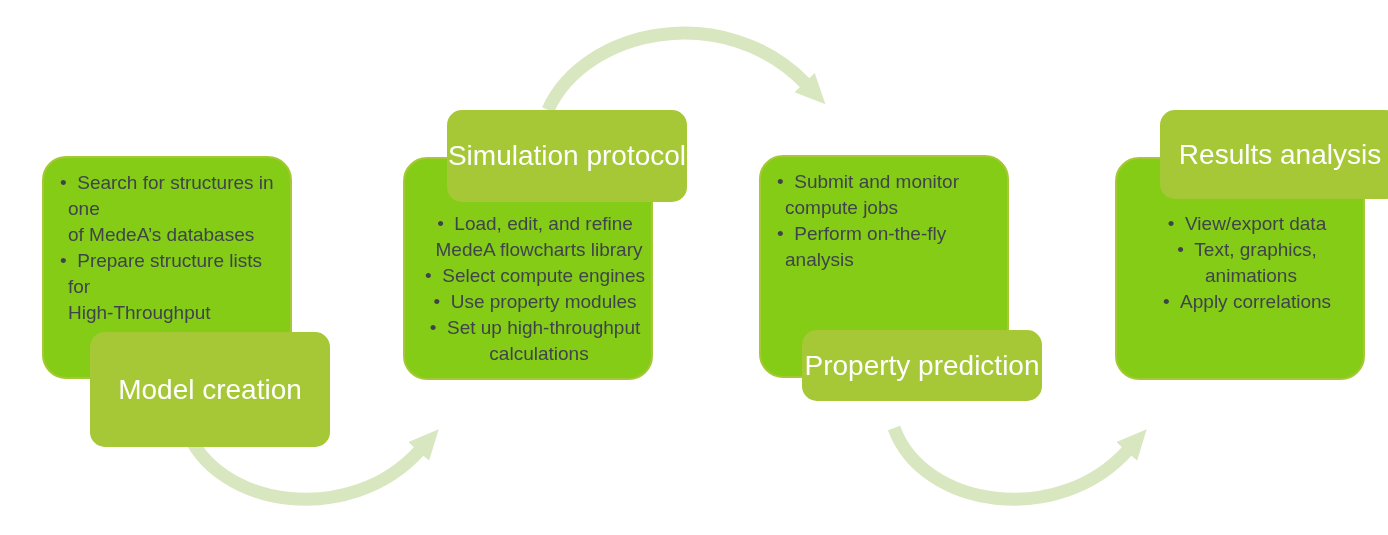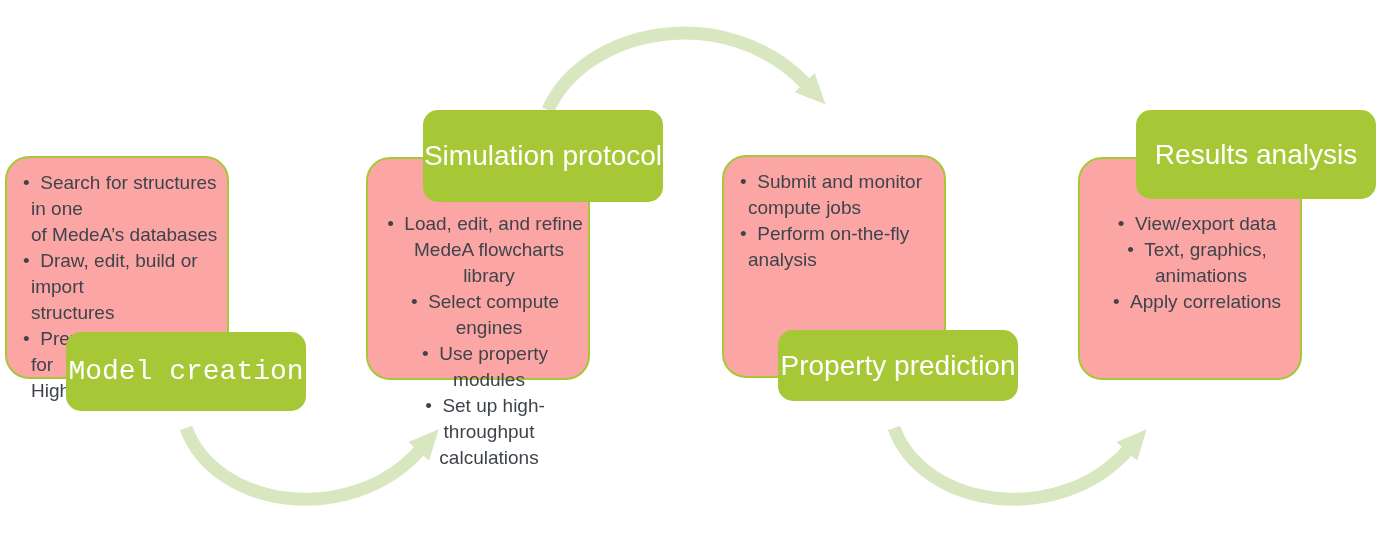--- a/index.html
+++ b/index.html
@@ -14,62 +14,64 @@
     height: 535px;
     background: #ffffff;
     font-family: "Liberation Sans", sans-serif;
     overflow: hidden;
   }
   .arrows { position: absolute; left: 0; top: 0; z-index: 1; }
   .stage { display: contents; }
 
   .outline {
     position: absolute;
-    width: 224px;
+    width: 250px;
     height: 223px;
     border: 2px solid var(--green);
     border-radius: 24px;
-    background: #fca5a5;
+    background: #84cc16;
     box-sizing: border-box;
     z-index: 2;
+    margin-left: 37px;
   }
   .label {
     position: absolute;
     width: 240px;
     background: var(--green);
     border-radius: 15px;
     color: #ffffff;
     display: flex;
     align-items: center;
     justify-content: center;
     text-align: center;
     font-size: 28px;
     line-height: 38px;
     z-index: 3;
+    margin-left: 24px;
   }
 
   .bullets {
     list-style: none;
     margin: 0;
     padding: 12px 2px 0 16px;
     color: var(--ink);
     font-size: 19px;
     line-height: 26px;
   }
   .bullets li {
     padding-left: 8px;
     text-indent: -8px;
     white-space: pre-line;
   }
   .bullets li::before { content: "\2022\00a0\00a0"; }
   .label-top .bullets { padding-top: 52px; text-align: center; }
 
   
   .s1 .outline { left: 5px;    top: 156px; }
-  .s1 .label   { left: 66px;   top: 332px; height: 79px; font-family: Liberation Mono, monospace; }
+  .s1 .label   { left: 66px;   top: 332px; height: 115px; }
   .s2 .outline { left: 366px;  top: 157px; }
   .s2 .label   { left: 423px;  top: 110px; height: 92px; }
   .s3 .outline { left: 722px;  top: 155px; }
   .s3 .label   { left: 778px;  top: 330px; height: 71px; }
   .s4 .outline { left: 1078px; top: 157px; }
   .s4 .label   { left: 1136px; top: 110px; height: 89px; }
 </style>
 </head>
 <body>
 
@@ -84,22 +86,20 @@
     <path d="M 548 110 C 585 28 725 0 806 84" fill="none" stroke="#d9e7c0" stroke-width="13" marker-end="url(#ah)"></path>
     <path d="M 186 428 C 215 508 350 528 420 450" fill="none" stroke="#d9e7c0" stroke-width="13" marker-end="url(#ah)"></path>
     <path d="M 894 428 C 923 508 1058 528 1128 450" fill="none" stroke="#d9e7c0" stroke-width="13" marker-end="url(#ah)"></path>
   </svg>
 
   <section class="stage s1">
     <div class="outline">
       <ul class="bullets">
         <li>Search for structures in one
 of MedeA’s databases</li>
-        <li>Draw, edit, build or import
-structures</li>
         <li>Prepare structure lists for
 High-Throughput</li>
       </ul>
     </div>
     <div class="label">Model creation</div>
   </section>
 
   <section class="stage s2 label-top">
     <div class="outline">
       <ul class="bullets">

